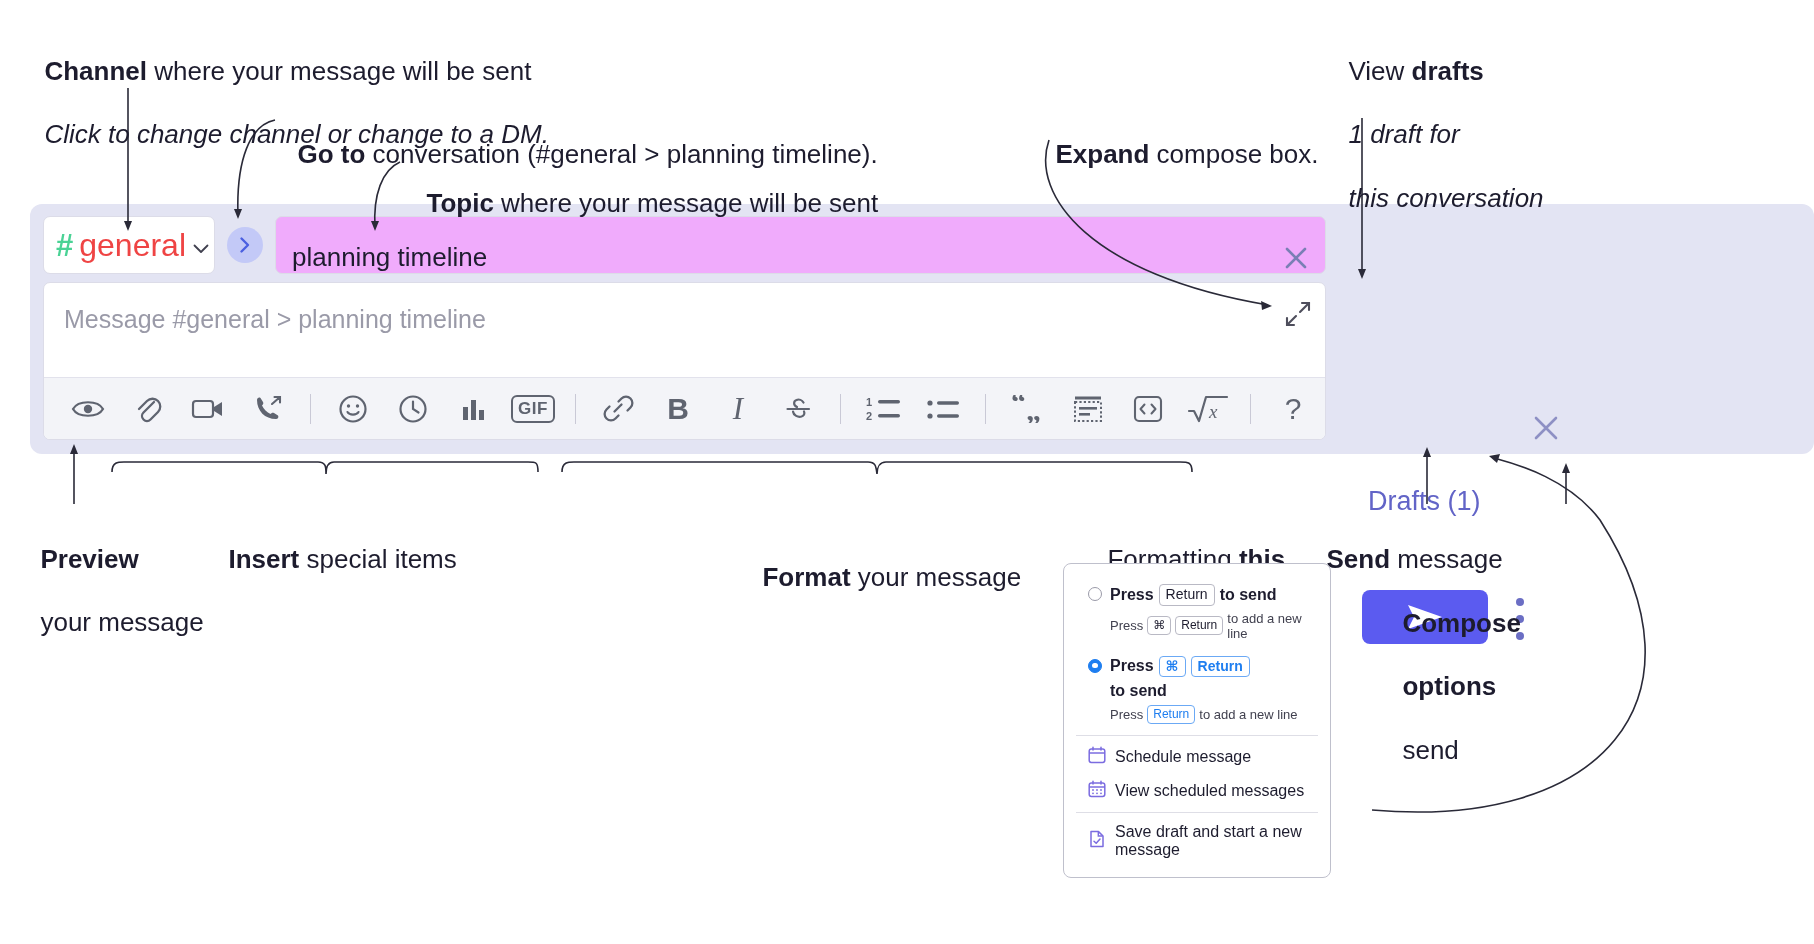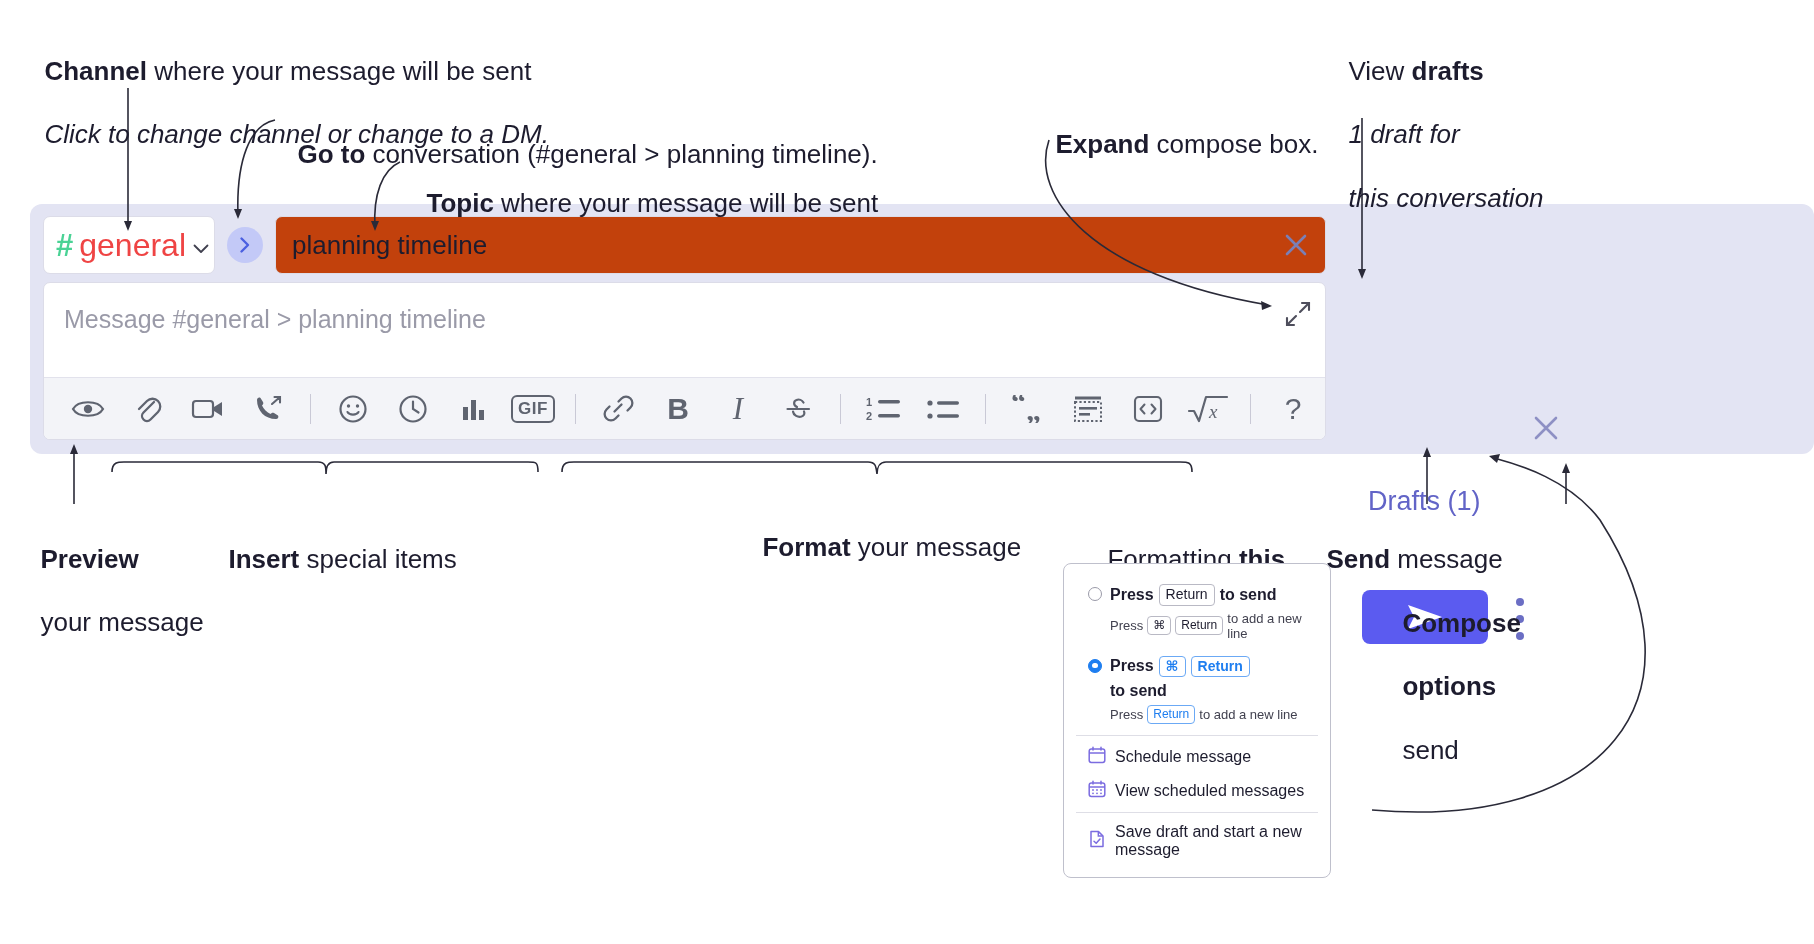--- a/index.html
+++ b/index.html
@@ -81,24 +81,24 @@
   .go-btn {
     width: 36px; height: 36px;
     border-radius: 50%;
     background: #c3c9f7;
     display: flex; align-items: center; justify-content: center;
     flex: 0 0 auto;
   }
   .topic-field {
     flex: 1;
     height: 58px;
-    background: #c2410c;
+    background: #f0abfc;
     border: 1px solid #dcdce8;
     border-radius: 7px;
-    display: flex; align-items: center;
+    display: flex; align-items: flex-end;
     padding: 0 14px 0 16px;
   }
   .topic-text {
     flex: 1;
     font-size: 26px;
     color: #1d1c2e;
   }
   .clear-x { width: 30px; height: 30px; flex: 0 0 auto; }
 
   .msgbox {
@@ -289,40 +289,40 @@
 </div>
 
 <div class="anno" style="left:283px; top:107px;">
   <b>Go to</b><span> conversation (#general &gt; planning timeline).</span>
 </div>
 
 <div class="anno" style="left:412px; top:156px;">
   <b>Topic</b><span> where your message will be sent</span>
 </div>
 
-<div class="anno" style="left:1041px; top:97px;">
+<div class="anno" style="left:1041px; top:107px;">
   <b>Expand</b><span> compose box.</span>
 </div>
 
 <div class="anno" style="left:1334px; top:24px;">
   <span><span>View </span><b>drafts</b></span><br>
   <i>1 draft for</i><br>
   <i>this conversation</i>
 </div>
 
 <div class="anno" style="left:26px; top:512px;">
   <b>Preview</b><br>
   <span>your message</span>
 </div>
 
 <div class="anno" style="left:214px; top:512px;">
   <b>Insert</b><span> special items</span>
 </div>
 
-<div class="anno" style="left:748px; top:500px;">
+<div class="anno" style="left:748px; top:530px;">
   <b>Format</b><span> your message</span>
 </div>
 
 <div class="anno" style="left:1093px; top:512px;">
   <span>Formatting </span><b>this</b>
 </div>
 
 <div class="anno" style="left:1312px; top:512px;">
   <b>Send</b><span> message</span>
 </div>

